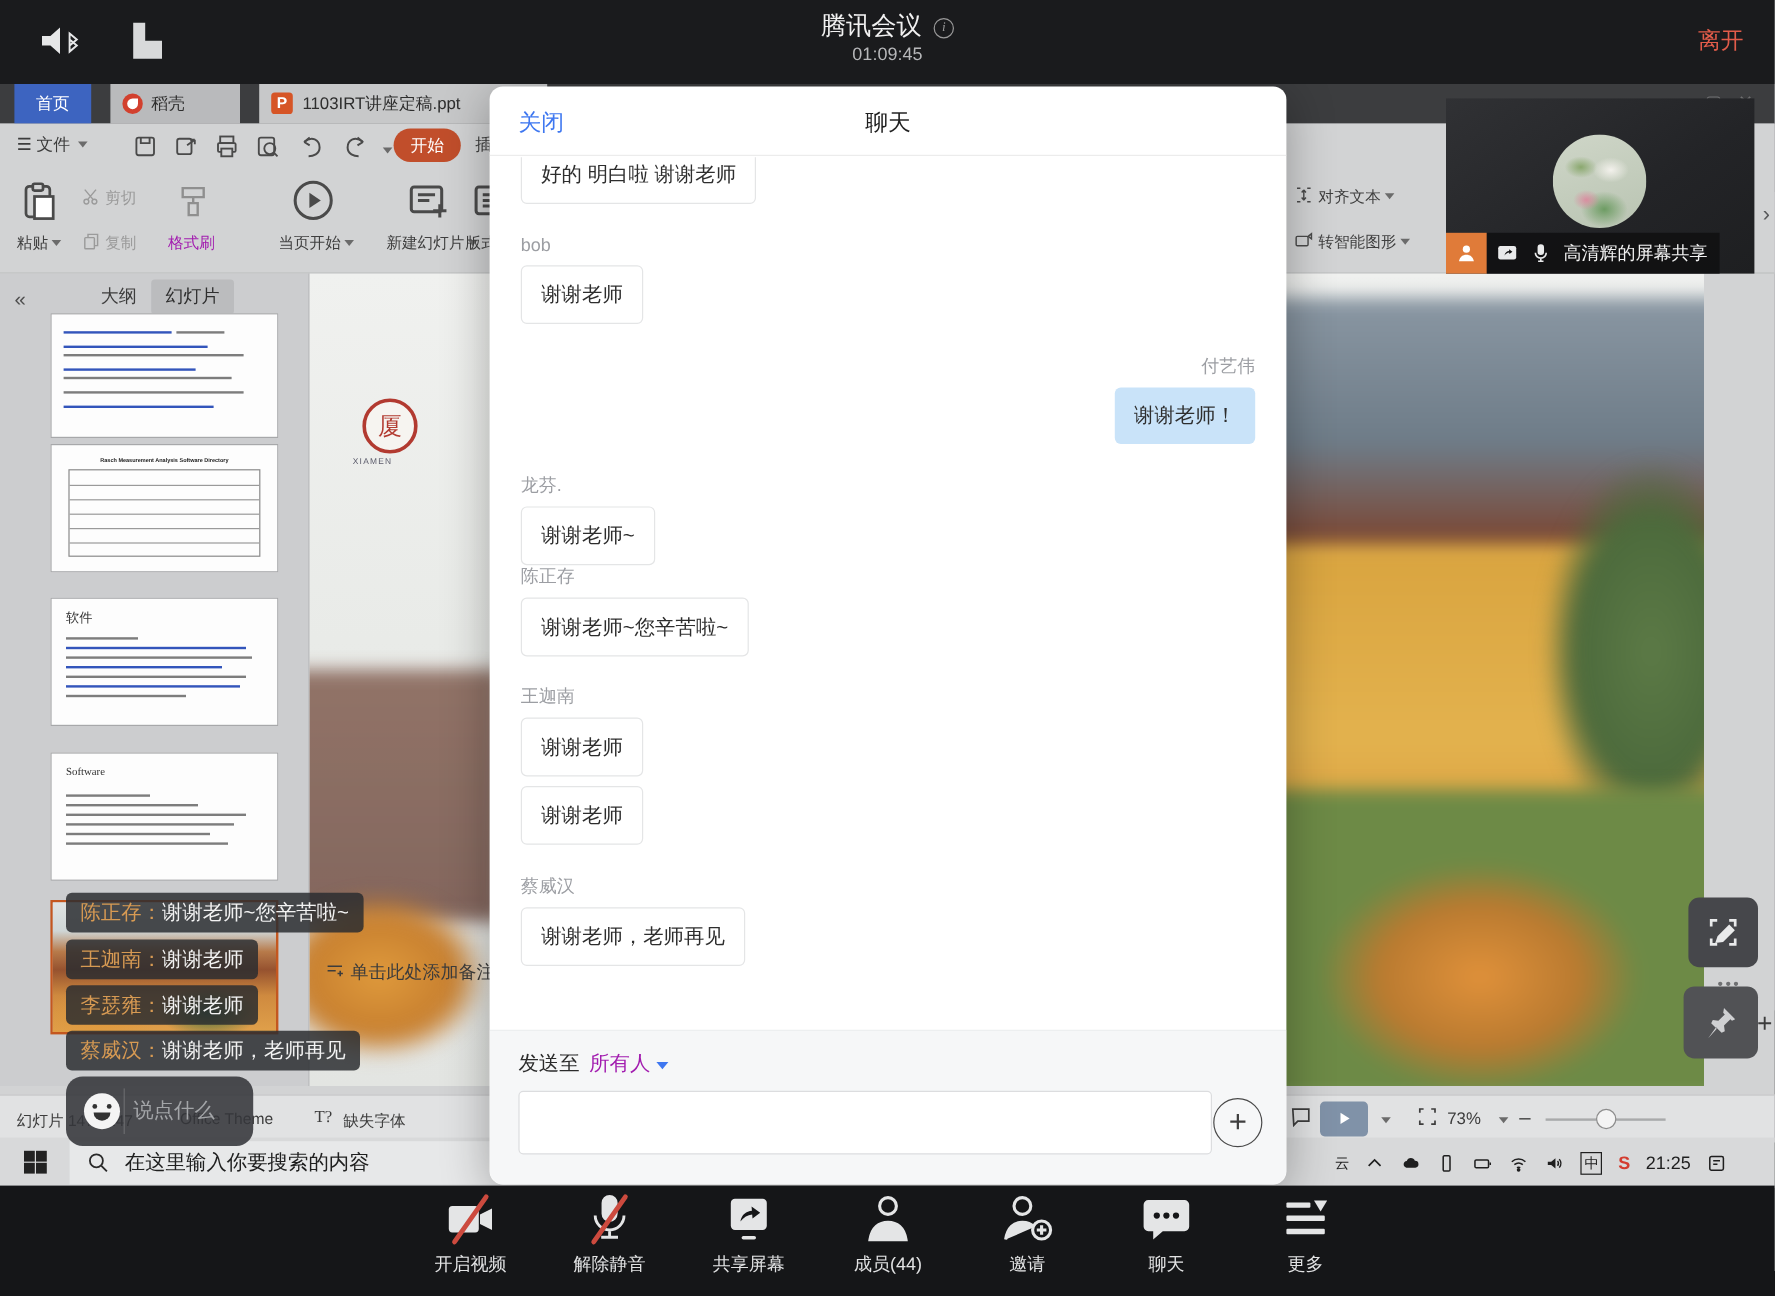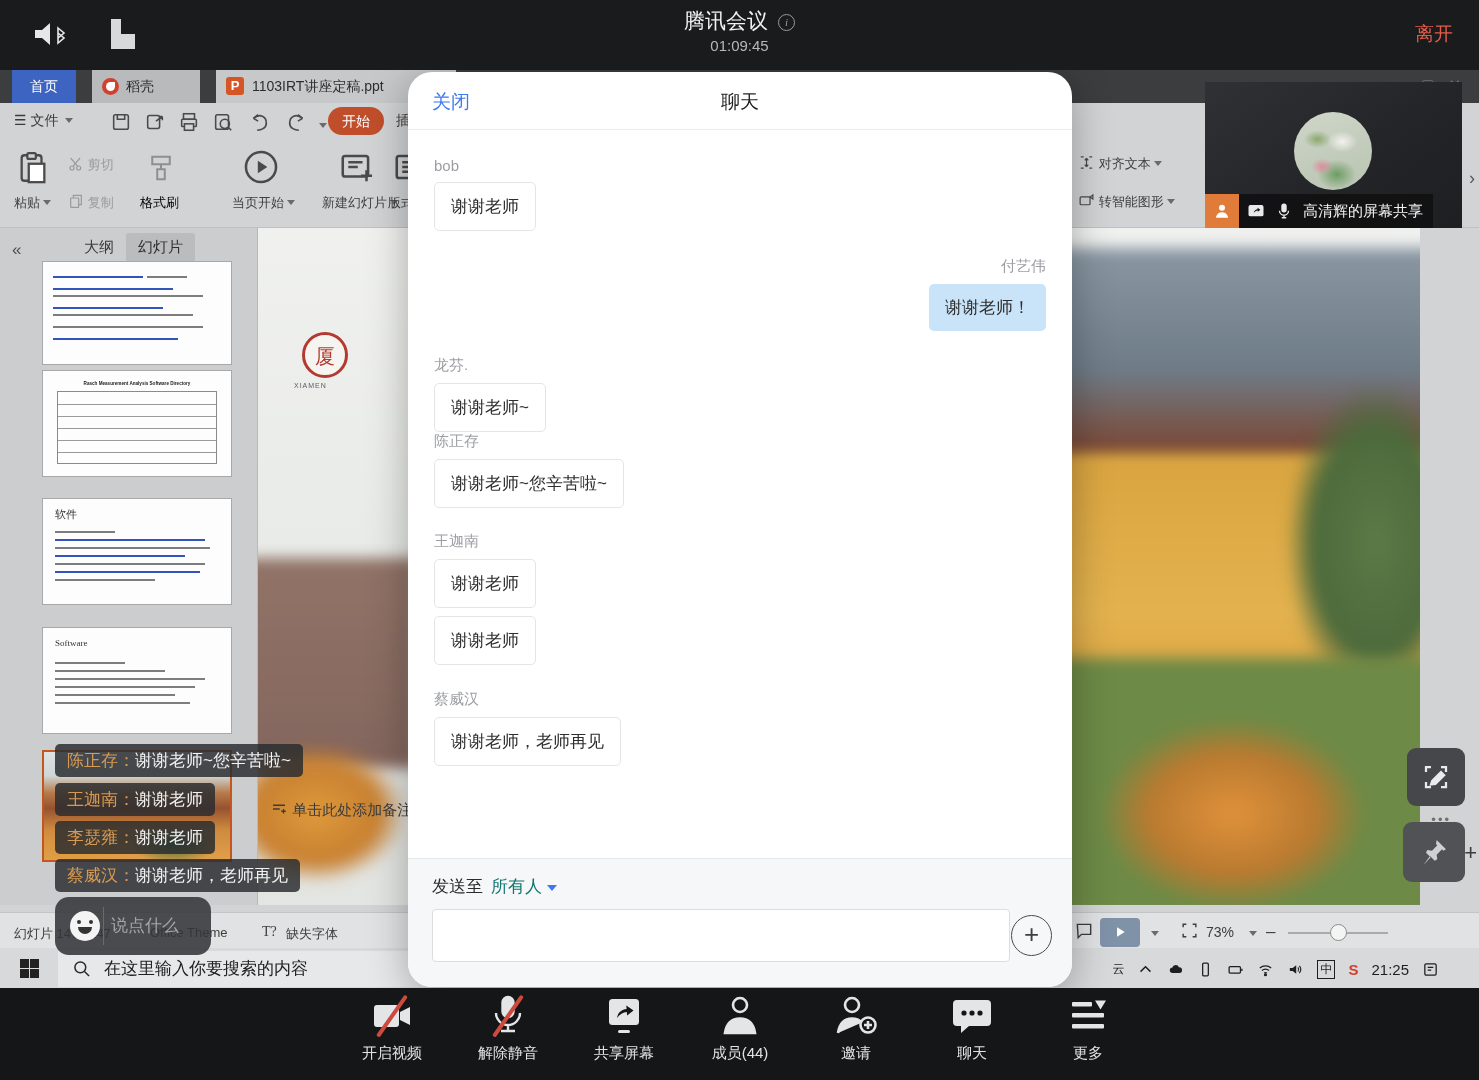--- a/index.html
+++ b/index.html
@@ -82,32 +82,32 @@
 
   
   .taskbar { position:absolute; top:948px; left:0; width:1479px; height:42px; background:#d8d9da; z-index:2; }
   .search-box { position:absolute; left:58px; top:3px; width:400px; height:36px; background:#e7e8e9; color:#202020; font-size:17px; line-height:36px; padding-left:46px; }
   .tray { position:absolute; right:40px; top:0; height:42px; display:flex; align-items:center; gap:13px; color:#1f1f1f; }
   .tray svg { width:17px; height:17px; }
   .win-logo { position:absolute; left:20px; top:11px; width:19px; height:19px; }
   .win-logo div { position:absolute; width:9px; height:9px; background:#222; }
 
   
-  .chat { position:absolute; left:408px; top:72px; width:664px; height:915px; background:#fff; border-radius:24px; z-index:30; box-shadow:0 8px 40px rgba(0,0,0,.30); overflow:hidden; }
+  .chat { position:absolute; left:408px; top:72px; width:664px; height:915px; background:#fff; border-radius:11px; z-index:30; box-shadow:0 8px 40px rgba(0,0,0,.30); overflow:hidden; }
   .chat-head { position:relative; height:58px; border-bottom:1px solid #ececec; }
   .chat-close { position:absolute; left:24px; top:17px; font-size:19px; color:#3e77f0; }
   .chat-title { position:absolute; left:0; right:0; top:17px; text-align:center; font-size:19px; color:#1f1f1f; }
   .msgs { position:absolute; top:59px; left:0; right:0; bottom:129px; overflow:hidden; padding:0 26px; }
   .sender { font-size:15px; color:#9c9ea3; }
   .bubble { display:inline-block; max-width:560px; background:#fff; border:1px solid #e4e5e6; border-radius:5px; padding:12px 16px; font-size:17px; color:#2e2e2e; }
   .row-r { text-align:right; }
   .bubble-self { background:#c9e3f9; border:none; }
   .chat-foot { position:absolute; left:0; right:0; bottom:0; height:129px; background:#f6f7f8; border-top:1px solid #e7e8e9; border-radius:0 0 12px 12px; }
   .sendto { position:absolute; left:24px; top:16px; font-size:17px; color:#2b2b2b; }
-  .sendto .to { color:#0f766e; margin-left:8px; }
+  .sendto .to { color:#a21caf; margin-left:8px; }
   .caret-blue { display:inline-block; width:0; height:0; border-left:5px solid transparent; border-right:5px solid transparent; border-top:6px solid #3e77f0; margin-left:5px; vertical-align:1px; }
   .chat-input { position:absolute; left:24px; top:50px; width:578px; height:53px; background:#fff; border:1px solid #dcdddf; border-radius:4px; font-size:17px; padding:0 12px; outline:none; }
   .plus-btn { position:absolute; right:20px; top:56px; width:41px; height:41px; border:1.6px solid #4a4a4a; border-radius:50%; color:#3f3f3f; font-size:26px; line-height:37px; text-align:center; background:transparent; }
 
   
   .video { position:absolute; left:1205px; top:82px; width:257px; height:146px; background:linear-gradient(145deg,#303134,#232427 60%,#1e1f21); z-index:40; }
   .avatar { position:absolute; left:89px; top:30px; width:78px; height:78px; border-radius:50%; background:
       radial-gradient(16px 12px at 36% 70%, #d98ea0 0%, transparent 70%),
       radial-gradient(20px 14px at 62% 38%, #f3f1ec 0%, transparent 75%),
       radial-gradient(18px 12px at 30% 35%, #8aa86e 0%, transparent 75%),
@@ -196,21 +196,21 @@
             <path d="M7.5 15.5L18 3M14.5 15.5L4 3"></path>
           </svg> <span>剪切</span></span>
       <span class="rb-label gray" style="left:68px;top:54px"><svg style="vertical-align:-3px" width="16" height="16" viewBox="0 0 24 24" fill="none" stroke="#9b9b9b" stroke-width="1.8">
             <rect x="4" y="6" width="12" height="14" rx="1"></rect>
             <path d="M8 6V2h12v14h-4"></path>
           </svg> <span>复制</span></span>
       <span class="rb-ico" style="left:146px;top:10px;width:30px;height:36px"><svg viewBox="0 0 24 24" fill="none" stroke="#8f8f8f" stroke-width="1.6">
             <path d="M5 3h14v6H5z"></path>
             <path d="M12 9v4M9 13h6v8H9z"></path>
           </svg></span>
-      <span class="rb-label" style="left:140px;top:54px;color:#000000">格式刷</span>
+      <span class="rb-label" style="left:140px;top:54px;color:#a21caf">格式刷</span>
       <span class="rb-ico" style="left:242px;top:8px;width:38px;height:38px"><svg viewBox="0 0 24 24" fill="none" stroke="#4a4a4a" stroke-width="1.6">
             <circle cx="12" cy="12" r="9.5"></circle>
             <path d="M10 8l6 4-6 4z" fill="#4a4a4a" stroke="none"></path>
           </svg></span>
       <span class="rb-label" style="left:232px;top:54px"><span>当页开始</span><span class="caret"></span></span>
       <span class="rb-ico" style="left:338px;top:8px;width:38px;height:38px"><svg viewBox="0 0 24 24" fill="none" stroke="#4a4a4a" stroke-width="1.6">
             <rect x="3" y="5" width="16" height="13" rx="1.5"></rect>
             <path d="M6.5 9h9M6.5 12h6"></path>
             <path d="M18 14v7M14.5 17.5h7"></path>
           </svg></span>
@@ -433,20 +433,21 @@
     <span class="say-div"></span>
     <span class="say-text">说点什么</span>
   </div>
 
   <div class="chat">
     <div class="chat-head">
       <span class="chat-close">关闭</span>
       <span class="chat-title">聊天</span>
     </div>
     <div class="msgs">
+      <div style="margin-top:-10px"><span class="bubble">好的 明白啦 谢谢老师</span></div>
       <div style="margin-top:26px" class="sender">bob</div>
       <div style="margin-top:8px"><span class="bubble">谢谢老师</span></div>
       <div style="margin-top:26px" class="sender row-r">付艺伟</div>
       <div style="margin-top:8px" class="row-r"><span class="bubble bubble-self">谢谢老师！</span></div>
       <div style="margin-top:25px" class="sender">龙芬.</div>
       <div style="margin-top:8px"><span class="bubble">谢谢老师~</span></div>
       <div style="" class="sender">陈正存</div>
       <div style="margin-top:8px"><span class="bubble">谢谢老师~您辛苦啦~</span></div>
       <div style="margin-top:24px" class="sender">王迦南</div>
       <div style="margin-top:8px"><span class="bubble">谢谢老师</span></div>

